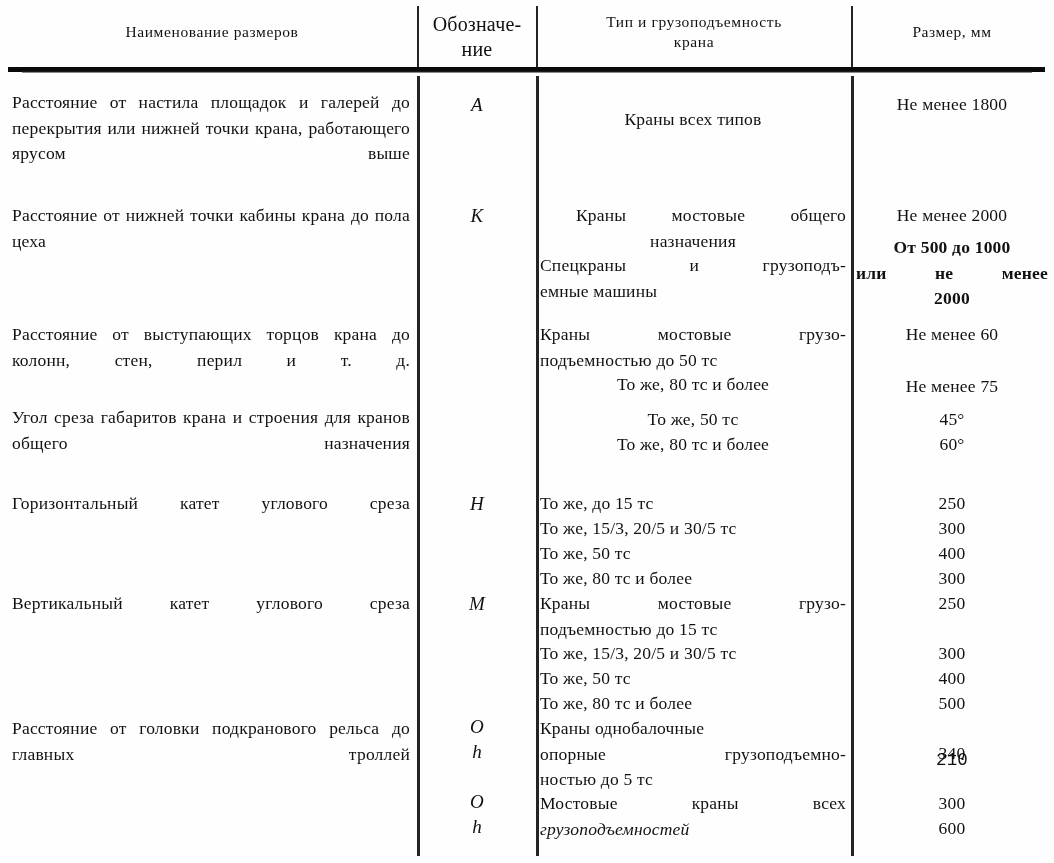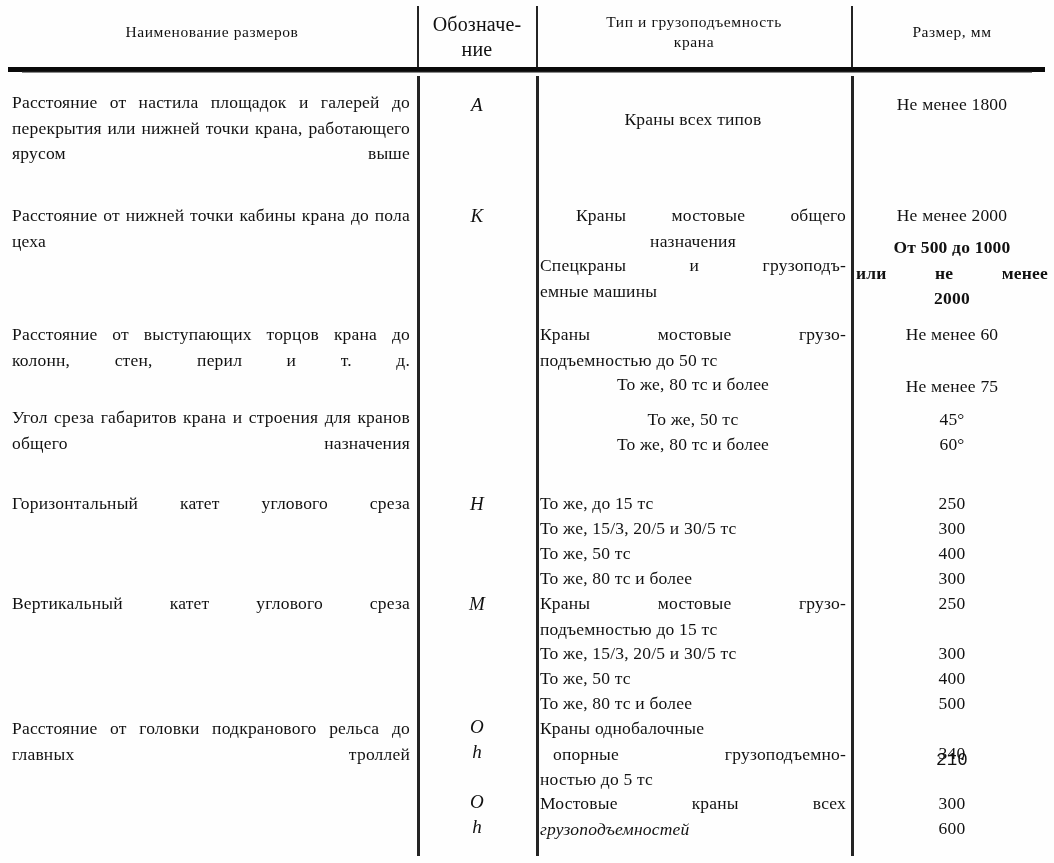--- a/index.html
+++ b/index.html
@@ -203,21 +203,21 @@
 
   <div class="cell col-name" style="top:716px;">Расстояние от головки подкранового рельса до главных троллей</div>
 
   <div class="cell col-desig" style="top:714px;">О</div>
   <div class="cell col-desig" style="top:739px;">h</div>
   <div class="cell col-desig" style="top:789px;">О</div>
   <div class="cell col-desig" style="top:814px;">h</div>
 
   <div class="cell col-type" style="top:716px;text-align:left;">
     <span class="ln">Краны однобалочные</span>
-    <span class="ln" style="display:block;text-align:justify;text-align-last:justify;padding-left:13px;">опорные грузоподъемно-</span>
+    <span class="ln" style="display:block;text-align:justify;text-align-last:justify;">опорные грузоподъемно-</span>
     <span class="ln">ностью до 5 тс</span>
   </div>
   <div class="cell col-size" style="top:748px;font-family:Liberation Mono, monospace;">210</div>
   <div class="cell col-size" style="top:741px;">340</div>
 
   <div class="cell col-type" style="top:791px;">
     <span class="ln" style="display:block;text-align:justify;text-align-last:justify;">Мостовые краны всех</span>
     <span class="ln" style="display:block;text-align:left;font-style:italic;">грузоподъемностей</span>
   </div>
   <div class="cell col-size" style="top:791px;">300</div>

